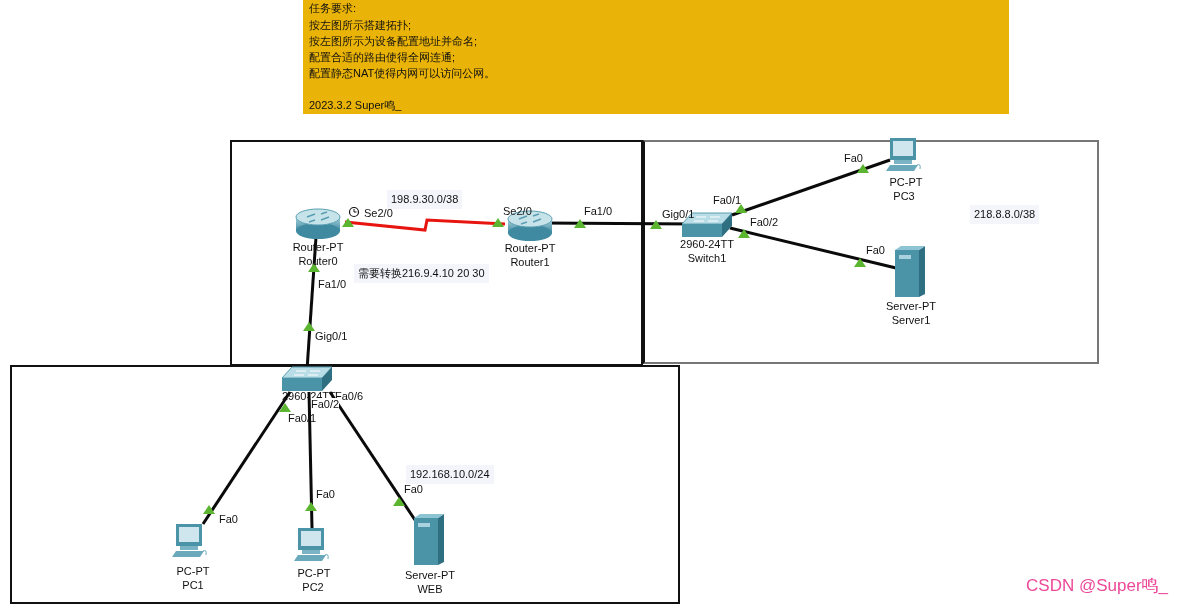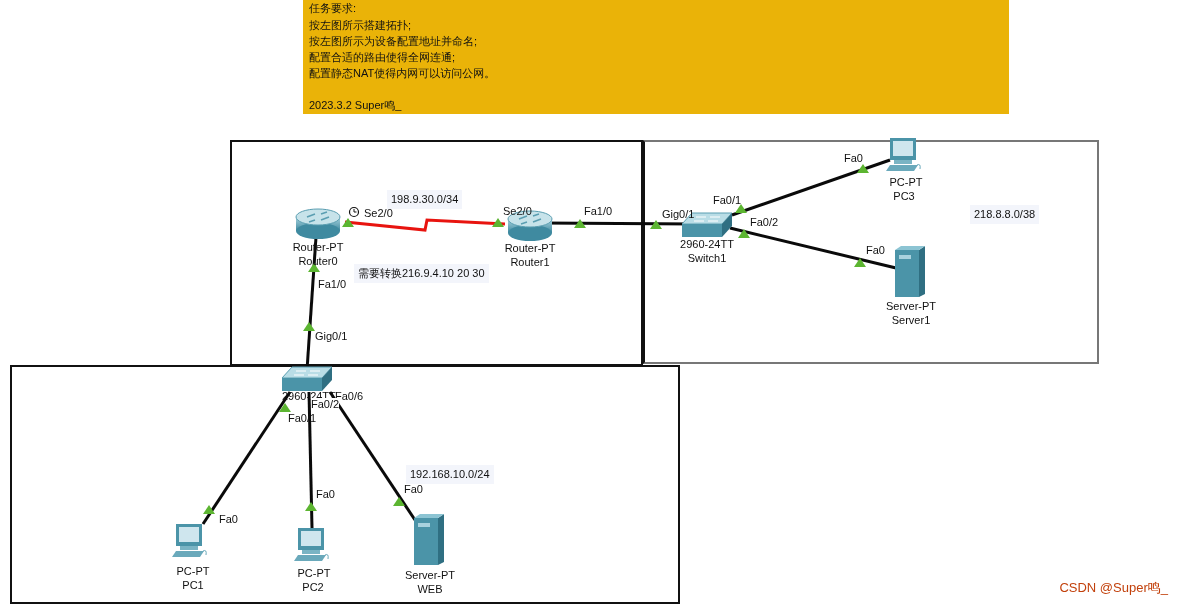--- a/index.html
+++ b/index.html
@@ -5,21 +5,21 @@
   html,body{margin:0;padding:0;background:#ffffff;}
   body{width:1182px;height:607px;position:relative;overflow:hidden;font-family:"Liberation Sans",sans-serif;}
   .note{position:absolute;left:264px;top:0;width:706px;height:114px;background:#eab308;margin-left:39px;}
   .note-line{position:absolute;left:6px;font-size:11px;color:#111;white-space:nowrap;line-height:13px;}
   .box{position:absolute;box-sizing:border-box;}
   .lbl{position:absolute;font-size:11px;color:#111;white-space:nowrap;line-height:13px;}
   .lbl.c{transform:translateX(-50%);}
   .netlbl{position:absolute;font-size:11px;color:#111;background:#f3f5fb;padding:3px 4px;white-space:nowrap;line-height:13px;}
   .dev{position:absolute;}
   svg.links{position:absolute;left:0;top:0;}
-  .watermark{position:absolute;right:14px;bottom:10px;font-size:13px;color:#c2410c;}
+  .watermark{position:absolute;right:14px;bottom:10px;font-size:17px;color:#ec4899;}
 </style>
 </head>
 <body>
 
 <div class="note">
   <div class="note-line" style="top:2px">任务要求:</div>
   <div class="note-line" style="top:19px">按左图所示搭建拓扑;</div>
   <div class="note-line" style="top:35px">按左图所示为设备配置地址并命名;</div>
   <div class="note-line" style="top:51px">配置合适的路由使得全网连通;</div>
   <div class="note-line" style="top:67px">配置静态NAT使得内网可以访问公网。</div>
@@ -172,21 +172,21 @@
   <svg width="34" height="52">
     <polygon points="1,4 25,4 25,51 1,51" fill="#4b94a8"></polygon>
     <polygon points="25,4 31,0 31,48 25,51" fill="#2f6f82"></polygon>
     <polygon points="1,4 7,0 31,0 25,4" fill="#8cc4d3"></polygon>
     <rect x="5" y="9" width="12" height="4" fill="#a9d2de"></rect>
   </svg>
 </div>
 <div class="lbl c" style="left:430px;top:569px;">Server-PT</div>
 <div class="lbl c" style="left:430px;top:583px;">WEB</div>
 
-<div class="netlbl" style="left:387px;top:190px;">198.9.30.0/34</div>
+<div class="netlbl" style="left:387px;top:190px;">198.9.30.0/38</div>
 <div class="netlbl" style="left:354px;top:264px;">需要转换216.9.4.10 20 30</div>
 <div class="netlbl" style="left:970px;top:205px;">218.8.8.0/38</div>
 <div class="netlbl" style="left:406px;top:465px;">192.168.10.0/24</div>
 
 <div class="lbl" style="left:364px;top:207px;">Se2/0</div>
 <div class="lbl" style="left:503px;top:205px;">Se2/0</div>
 <div class="lbl" style="left:584px;top:205px;">Fa1/0</div>
 <div class="lbl" style="left:662px;top:208px;">Gig0/1</div>
 <div class="lbl" style="left:713px;top:194px;">Fa0/1</div>
 <div class="lbl" style="left:750px;top:216px;">Fa0/2</div>

